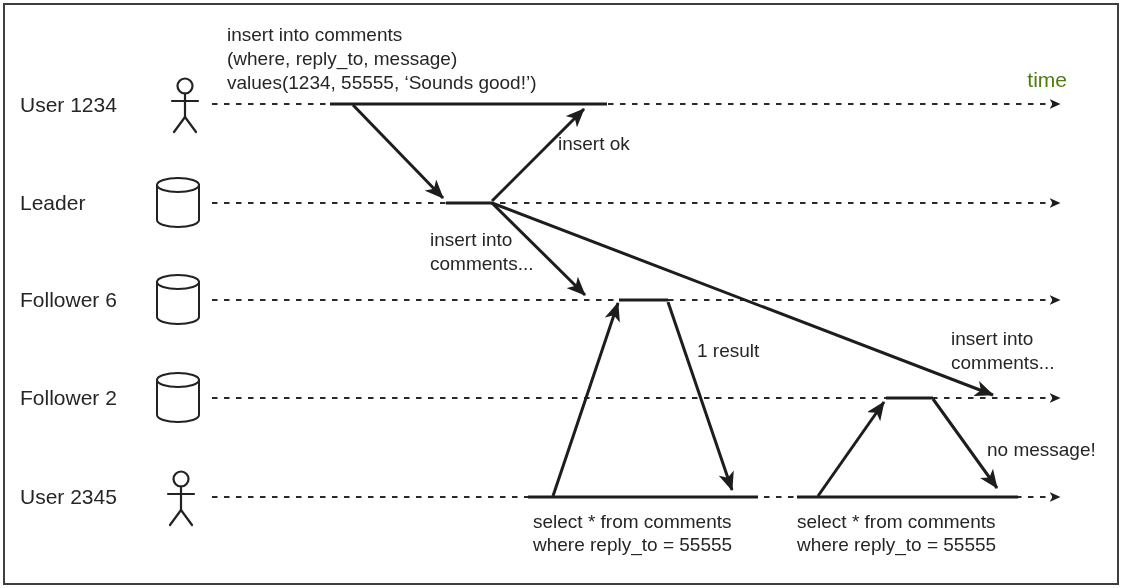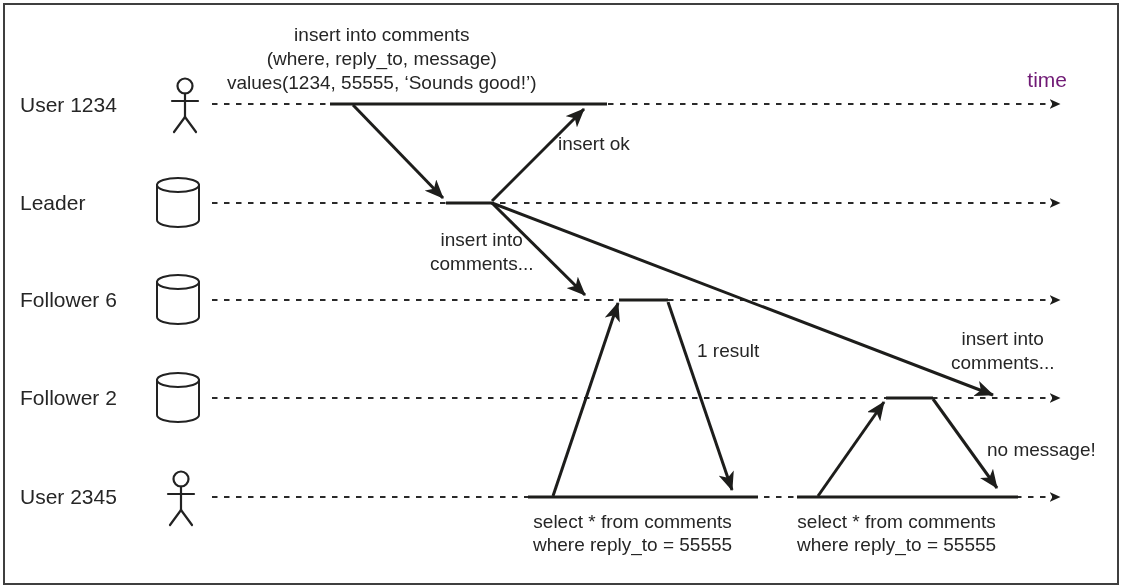--- a/index.html
+++ b/index.html
@@ -13,30 +13,30 @@
     overflow: hidden;
   }
   .frame {
     position: absolute;
     left: 3px; top: 3px; right: 3px; bottom: 3px;
     border: 2px solid #3f3f3f;
     pointer-events: none;
   }
   svg.layer { position: absolute; left: 0; top: 0; }
   .lbl { position: absolute; white-space: nowrap; }
-  .ann { font-size: 19px; line-height: 24px; color: #262626; text-align: center; }
+  .ann { font-size: 19px; line-height: 24px; color: #262626; }
   .actor-label {
     font-size: 21px;
     line-height: 24px;
     width: 127px;
     left: 20px;
     text-align: left;
     color: #262626;
   }
-  .time-label { font-size: 21px; line-height: 24px; color: #701a75; }
+  .time-label { font-size: 21px; line-height: 24px; color: #4d7c0f; }
   .sql { line-height: 23px; }
 </style>
 </head>
 <body>
 
 <div class="canvas">
 
   <div class="frame"></div>
 
   <svg class="layer" width="1122" height="588" viewBox="0 0 1122 588">

